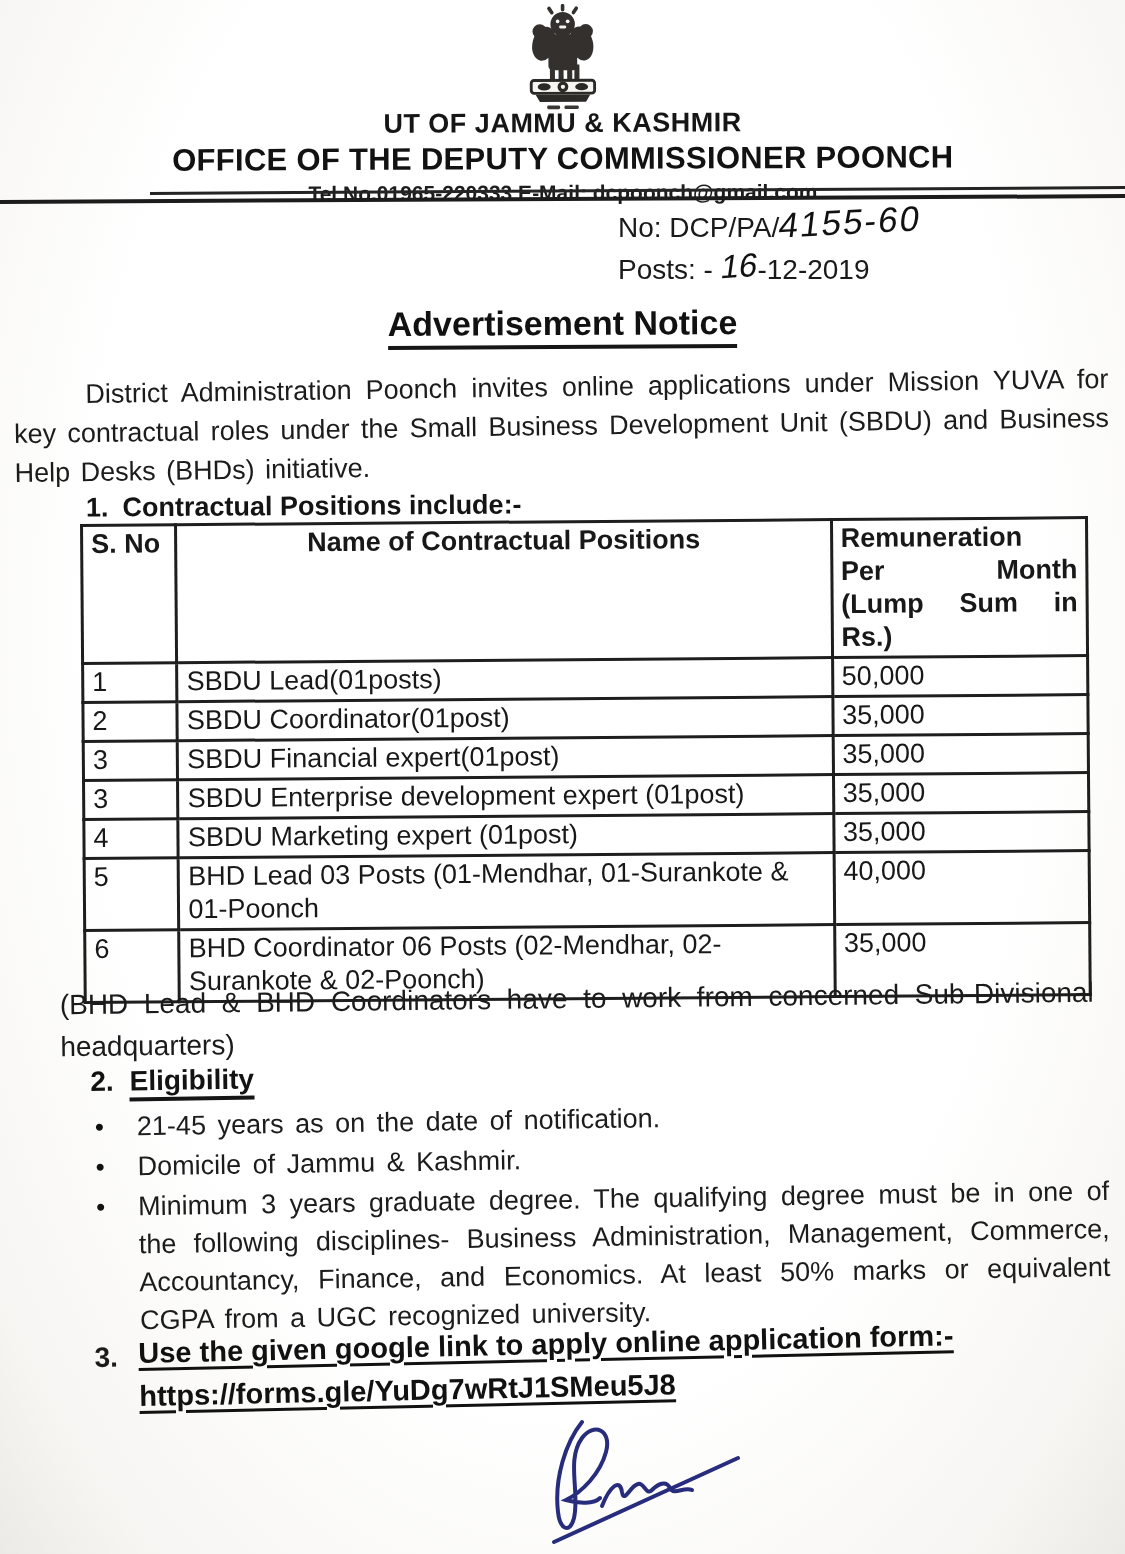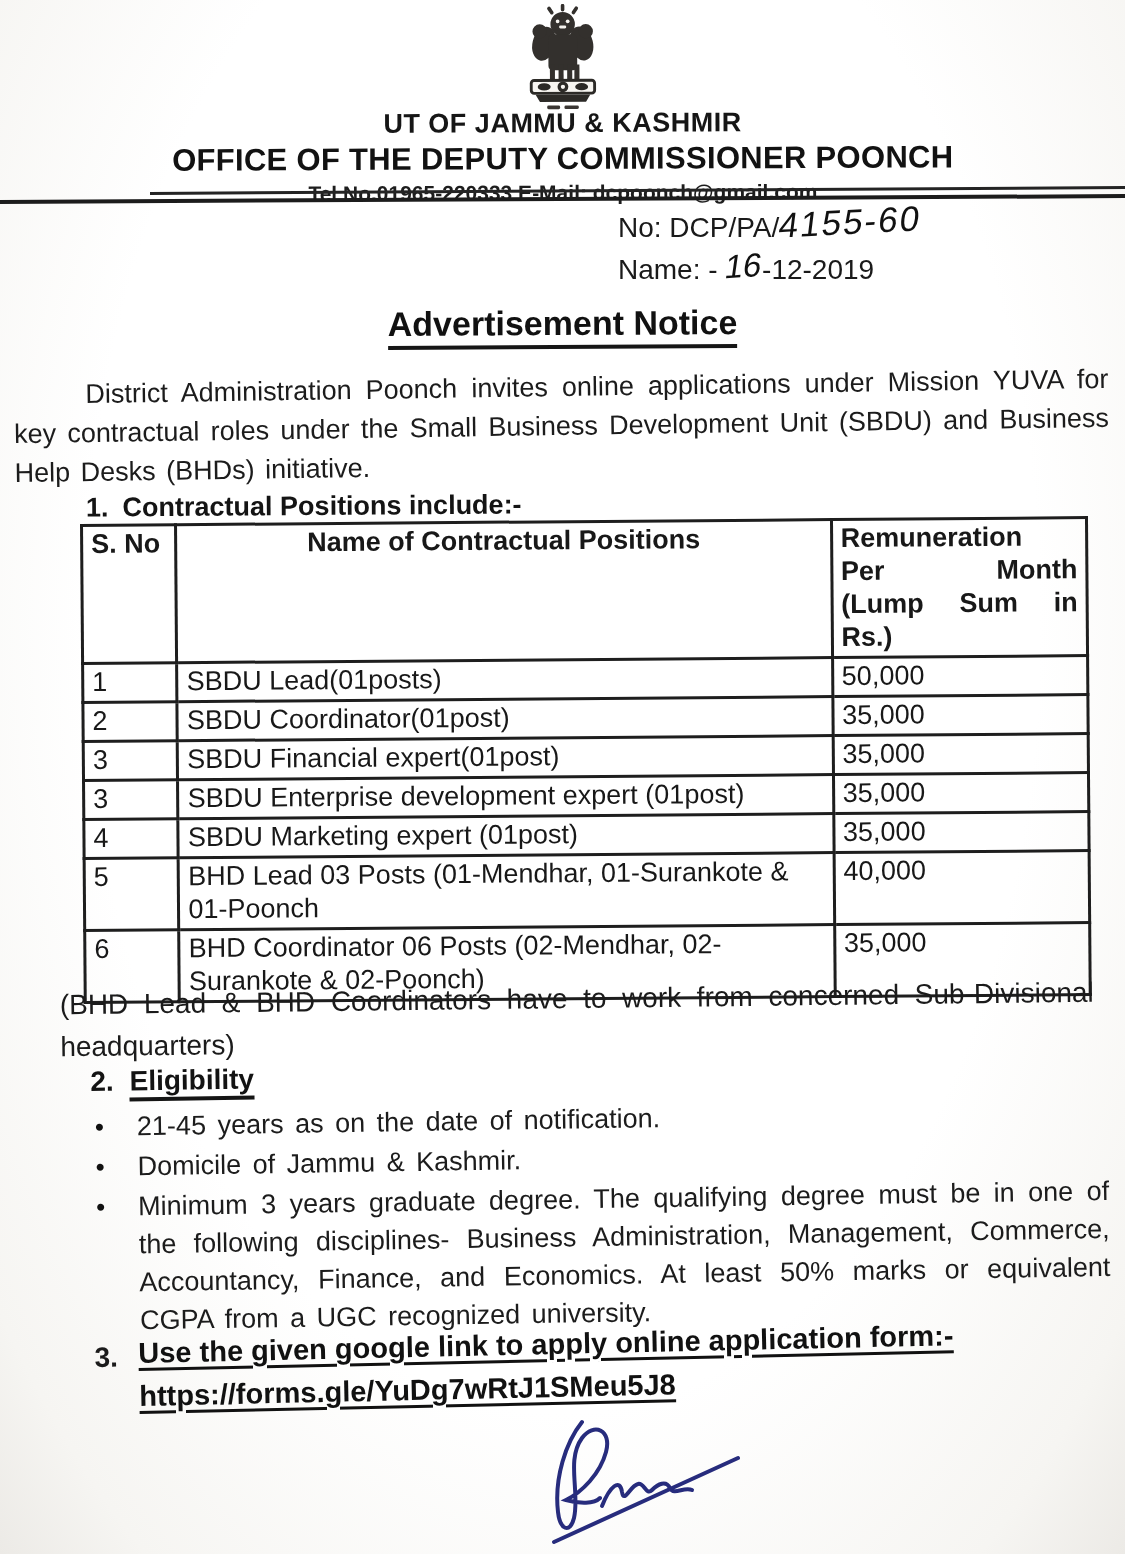--- a/index.html
+++ b/index.html
@@ -116,21 +116,21 @@
     </div>
     <div class="org1">UT OF JAMMU &amp; KASHMIR</div>
     <div class="org2">OFFICE OF THE DEPUTY COMMISSIONER POONCH</div>
     <div class="contact">Tel No.01965-220333   E-Mail: dcpoonch@gmail.com</div>
   </div>
   <div class="rule-thin"></div>
   <div class="rule-thick"></div>
 
   <div class="ref">
     <div><span>No: DCP/PA/</span><span class="hand">4155-60</span></div>
-    <div><span>Name: - </span><span class="hand-small">16</span><span>-12-2019</span></div>
+    <div><span>Posts: - </span><span class="hand-small">16</span><span>-12-2019</span></div>
   </div>
 
   <div class="title">
     <span>Advertisement Notice</span>
   </div>
 
   <div class="intro">District Administration Poonch invites online applications under Mission YUVA for key contractual roles under the Small Business Development Unit (SBDU) and Business Help Desks (BHDs) initiative.</div>
 
   <div class="sec1-head">
     <span class="sec1-num">1.</span><span>Contractual Positions include:-</span>

